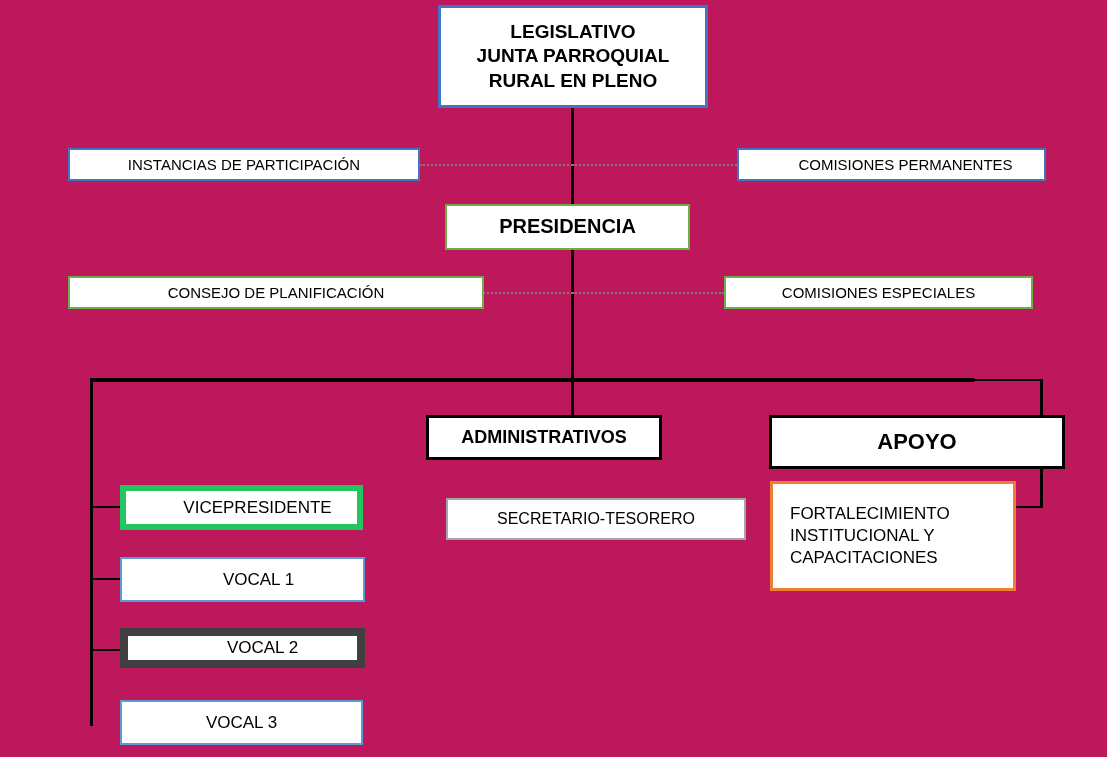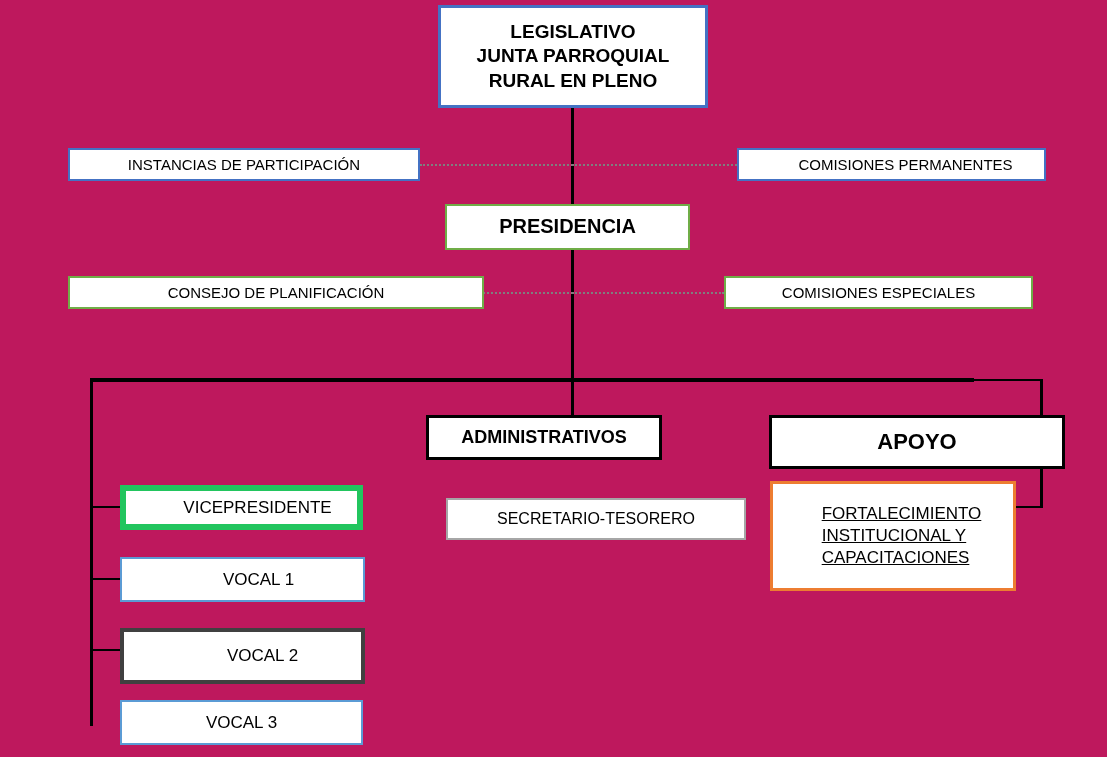--- a/index.html
+++ b/index.html
@@ -112,31 +112,31 @@
   </div>
 
   <div class="box" style="left:120px; top:485px; width:243px; height:45px; border:6px solid #22c55e; font-size:17px;padding-left:32px;">
     <span class="lbl">VICEPRESIDENTE</span>
   </div>
 
   <div class="box" style="left:120px; top:557px; width:245px; height:45px; border:2px solid #5B9BD5; font-size:17px;padding-left:32px;">
     <span class="lbl">VOCAL 1</span>
   </div>
 
-  <div class="box" style="left:120px; top:628px; width:245px; height:56px; border:4px solid #404040; font-size:17px;padding-left:40px;">
+  <div class="box" style="left:120px; top:628px; width:245px; height:40px; border:8px solid #404040; font-size:17px;padding-left:40px;">
     <span class="lbl">VOCAL 2</span>
   </div>
 
   <div class="box" style="left:120px; top:700px; width:243px; height:45px; border:2px solid #5B9BD5; font-size:17px;">
     <span class="lbl">VOCAL 3</span>
   </div>
 
   <div class="box" style="left:446px; top:486px; width:300px; height:42px; border:2px solid #A6A6A6; font-size:16px;margin-top:12px;">
     <span class="lbl">SECRETARIO-TESORERO</span>
   </div>
 
-  <div class="box" style="left:770px; top:481px; width:246px; height:110px; border:3px solid #ED7D31; font-size:17px; justify-content:center; text-align:left; padding-left:17px;text-decoration:underline;">
+  <div class="box" style="left:770px; top:481px; width:246px; height:110px; border:3px solid #ED7D31; font-size:17px; justify-content:flex-start; text-align:left; padding-left:17px;">
     <span class="lbl">FORTALECIMIENTO
 INSTITUCIONAL   Y
 CAPACITACIONES</span>
   </div>
 
 </div>
 
 </body></html>

